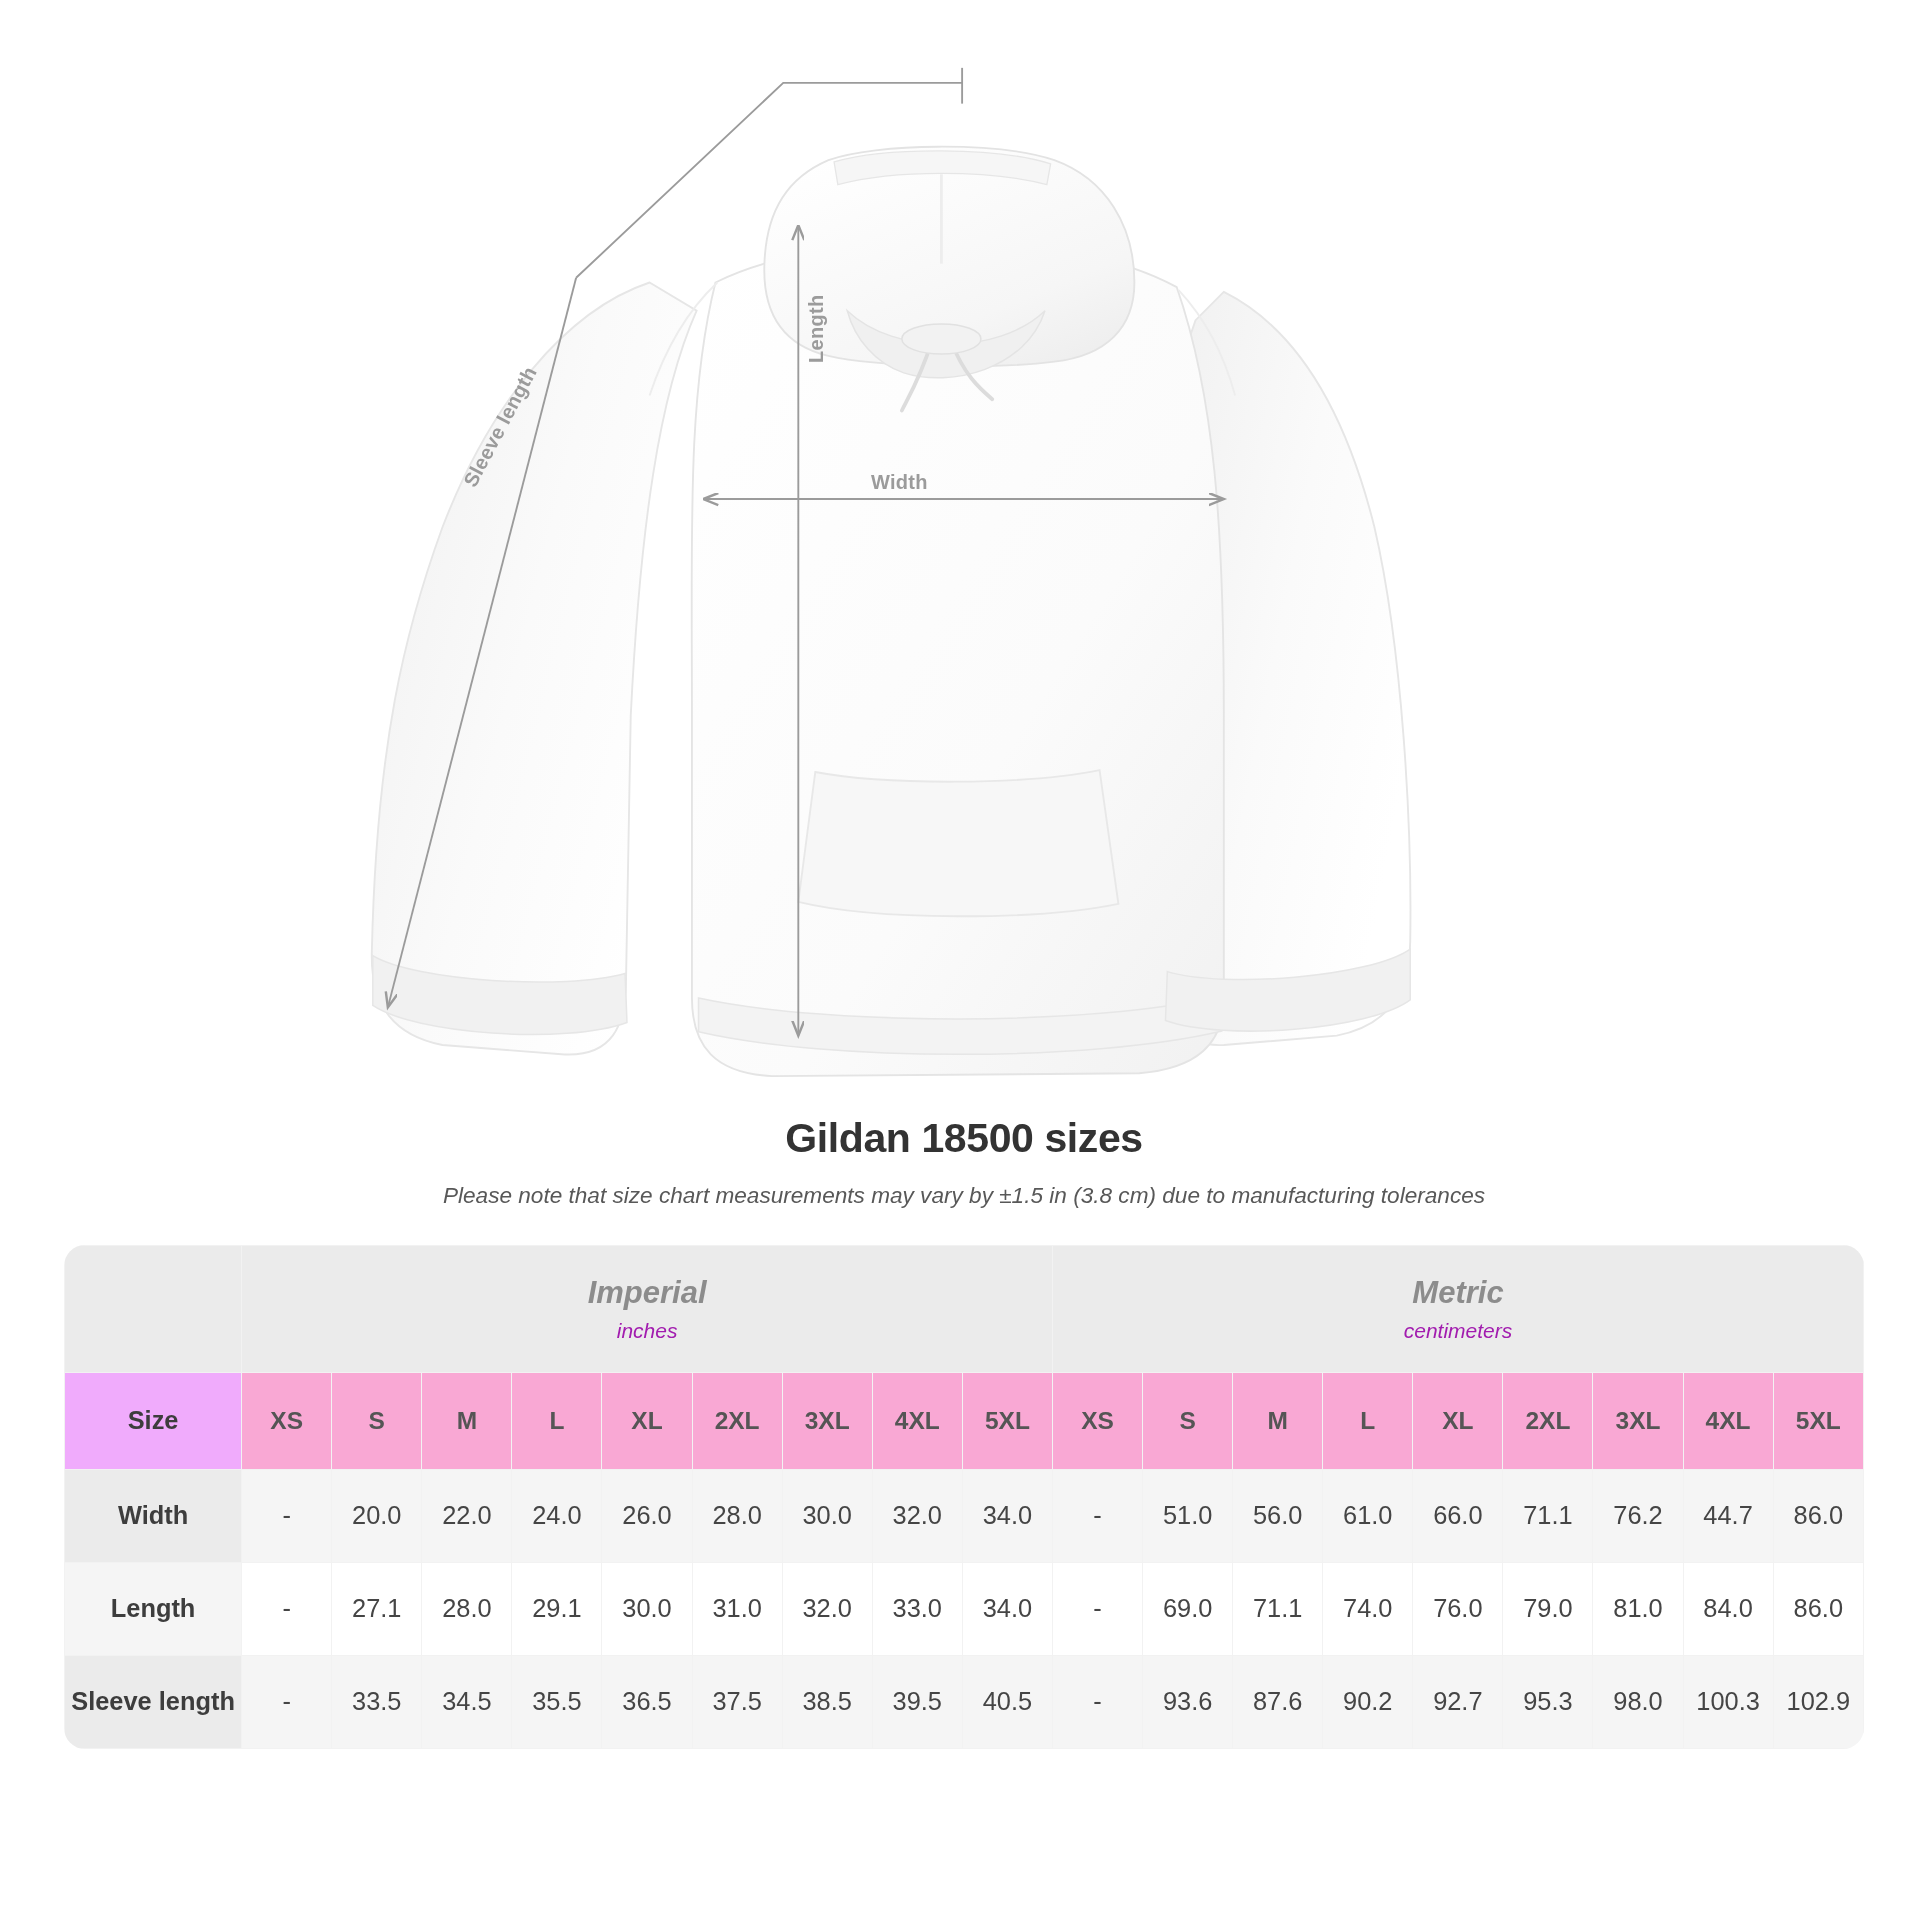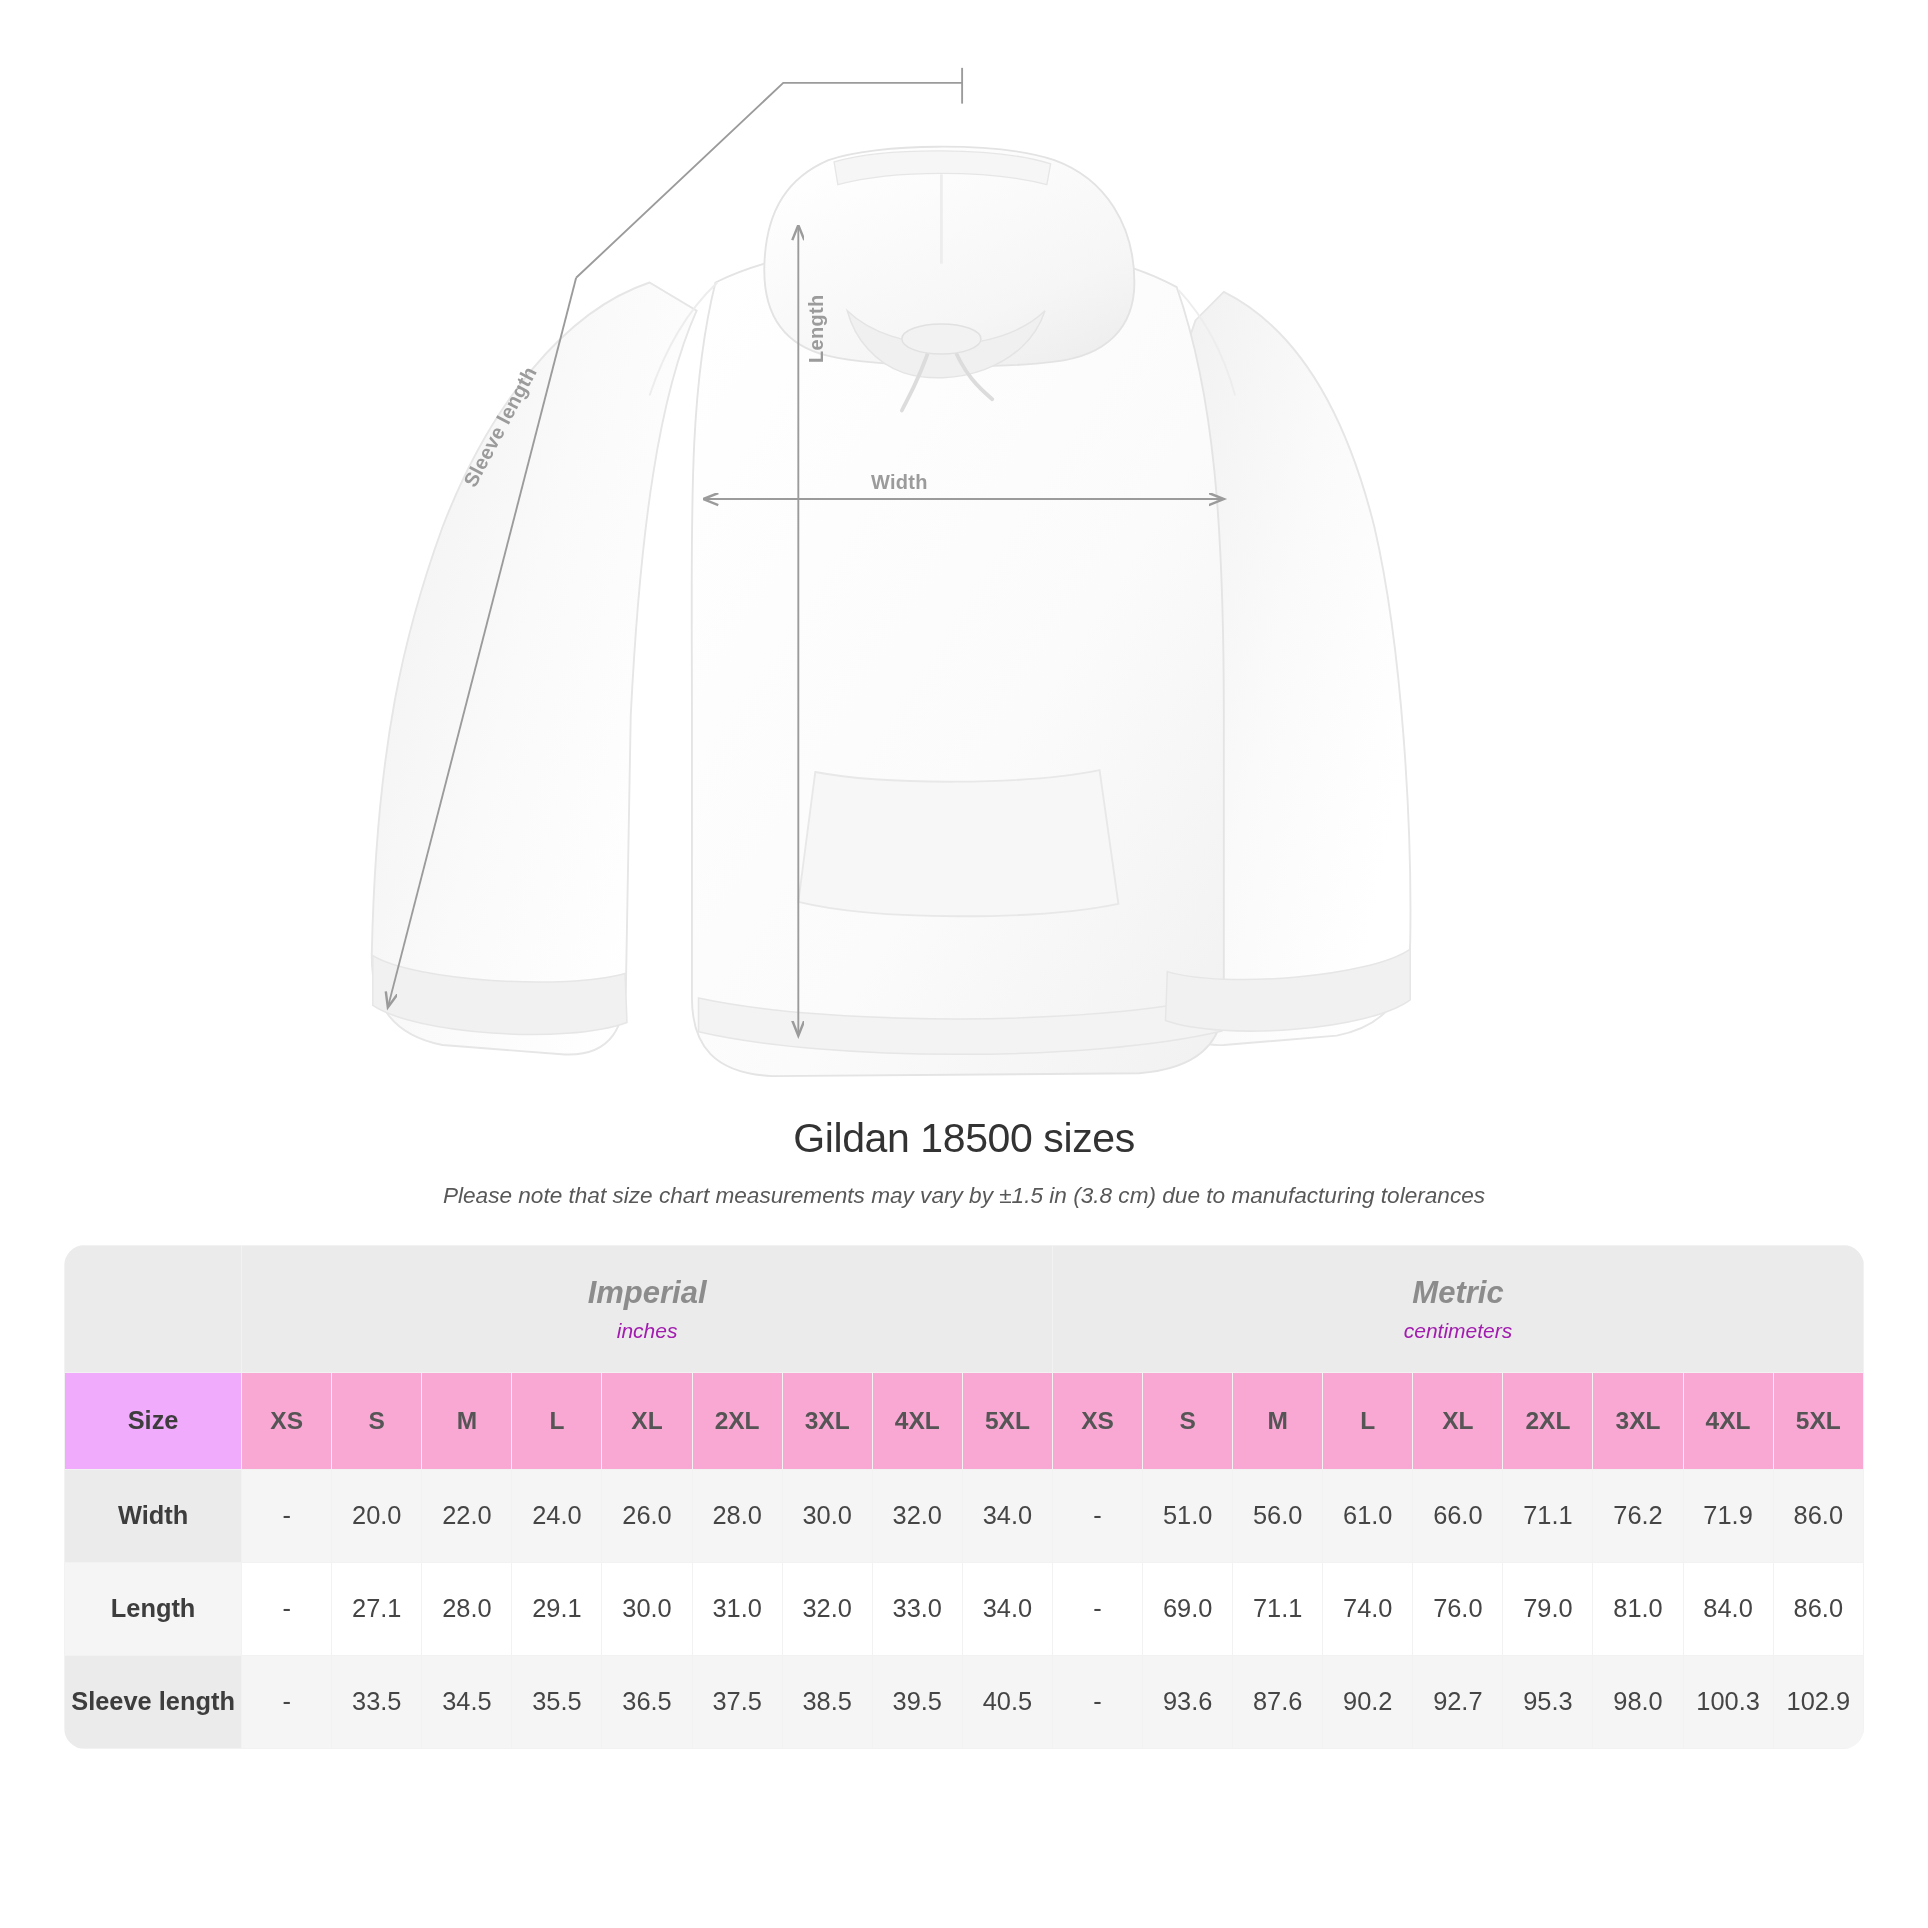--- a/index.html
+++ b/index.html
@@ -56,21 +56,21 @@
     transform-origin: left top;
   }
 
   
   .title-block {
     text-align: center;
     margin-top: 3.8px;
   }
   .chart-title {
     font-size: 41px;
-    font-weight: normal;
+    font-weight: bold;
     color: #333333;
     letter-spacing: -0.4px;
   }
   .chart-note {
     font-size: 22.6px;
     font-style: italic;
     color: #585858;
     margin-top: 21px;
   }
 
@@ -303,21 +303,21 @@
             <td>30.0</td>
             <td>32.0</td>
             <td>34.0</td>
             <td>-</td>
             <td>51.0</td>
             <td>56.0</td>
             <td>61.0</td>
             <td>66.0</td>
             <td>71.1</td>
             <td>76.2</td>
-            <td>71.9</td>
+            <td>44.7</td>
             <td>86.0</td>
           </tr>
           <tr>
             <td class="rowhead">Length</td>
             <td>-</td>
             <td>27.1</td>
             <td>28.0</td>
             <td>29.1</td>
             <td>30.0</td>
             <td>31.0</td>

